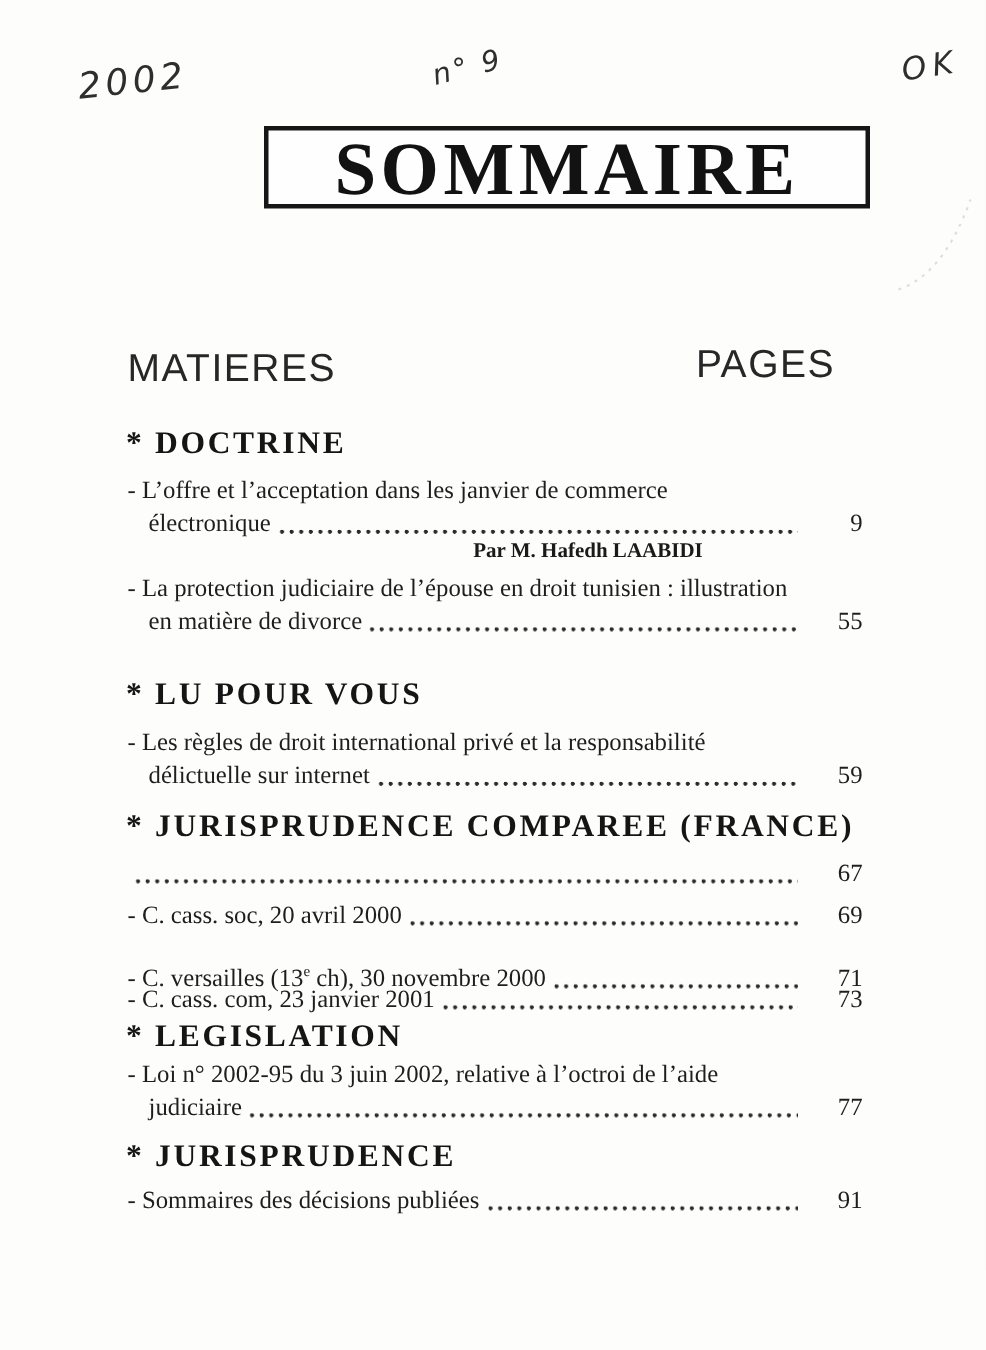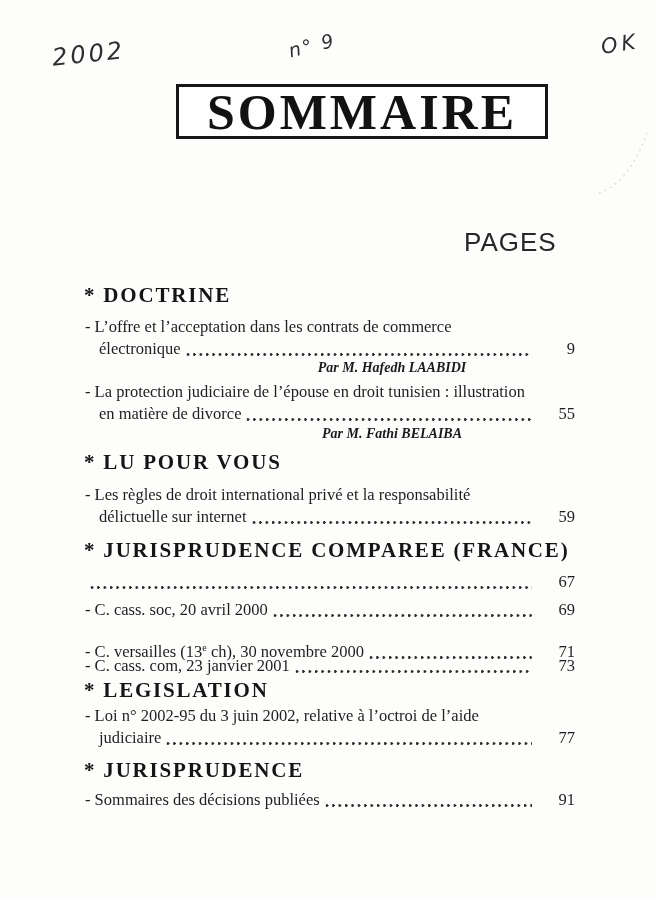--- a/index.html
+++ b/index.html
@@ -26,21 +26,21 @@
   .hw-year  { left:52px;  top:40px; font-size:24px; letter-spacing:3px; transform:rotate(-6deg); }
   .hw-issue { left:288px; top:34px; font-size:19px; letter-spacing:2px; transform:rotate(-14deg); }
   .hw-ok    { left:601px; top:32px; font-size:21px; letter-spacing:4px; transform:rotate(-9deg); }
 
   
   .artifact { position:absolute; left:595px; top:125px; opacity:.55; }
 
   
   .title-box {
     position:absolute; left:176px; top:84px;
-    width:372px; height:55px;
+    width:404px; height:55px;
     border:3px solid #161616;
     box-sizing:border-box;
     display:flex; align-items:center; justify-content:center;
     background:#fefefe;
   }
   .title-box span {
     font-weight:bold; font-size:50px; letter-spacing:3px;
     line-height:1; color:#121212;
     font-family:"Liberation Serif", serif;
   }
@@ -77,21 +77,21 @@
     background-image:radial-gradient(circle at 3px 16.5px, #2b2b2b 1.15px, transparent 1.55px);
     background-size:6.4px 22px;
     background-repeat:repeat-x;
   }
   .pg { flex:0 0 auto; width:36px; text-align:right; }
   sup { font-size:10px; line-height:0; }
 
   .byline {
     position:absolute; left:85px; width:490px;
     text-align:center; transform:translateX(62px);
-    font-size:14px; font-weight:bold; font-style:italic;
+    font-size:14px; font-weight:bold; 
     line-height:18px; color:#1a1a1a; white-space:nowrap;
   }
 
   
   .p-sec-doctrine{top:283px} .p-d1a{top:316px} .p-d1b{top:338px} .p-by1{top:359px}
   .p-d2a{top:381px} .p-d2b{top:403px} .p-by2{top:425px}
   .p-sec-lu{top:450px} .p-lu1a{top:484px} .p-lu1b{top:506px}
   .p-sec-jc{top:538px} .p-jc1{top:571px} .p-jc2{top:599px} .p-jc3{top:641px} .p-jc4{top:655px}
   .p-sec-leg{top:678px} .p-leg1a{top:705px} .p-leg1b{top:727px}
   .p-sec-jur{top:758px} .p-jur1{top:789px}
@@ -106,41 +106,41 @@
   <div class="hw hw-ok">OK</div>
 
   <svg class="artifact" width="62" height="80">
     <path d="M 4 68 Q 34 58 52 8" fill="none" stroke="#c4c4c4" stroke-width="1.4" stroke-dasharray="2 4"></path>
   </svg>
 
   <div class="title-box">
     <span>SOMMAIRE</span>
   </div>
 
+  <div class="col col-matieres">MATIERES</div>
   <div class="col col-pages">PAGES</div>
 
   <div class="toc">
 
     <h2 class="sec p-sec-doctrine">* DOCTRINE</h2>
 
-    <div class="line p-d1a">- L’offre et l’acceptation dans les contrats de commerce</div>
+    <div class="line p-d1a">- L’offre et l’acceptation dans les janvier de commerce</div>
     <div class="row ind p-d1b">
       <span class="t">électronique</span>
       <span class="leader"></span>
       <span class="pg">9</span>
     </div>
     <div class="byline p-by1">Par M. Hafedh LAABIDI</div>
 
     <div class="line p-d2a">- La protection judiciaire de l’épouse en droit tunisien : illustration</div>
     <div class="row ind p-d2b">
       <span class="t">en matière de divorce</span>
       <span class="leader"></span>
       <span class="pg">55</span>
     </div>
-    <div class="byline p-by2">Par M. Fathi BELAIBA</div>
 
     <h2 class="sec p-sec-lu">* LU POUR VOUS</h2>
 
     <div class="line p-lu1a">- Les règles de droit international privé et la responsabilité</div>
     <div class="row ind p-lu1b">
       <span class="t">délictuelle sur internet</span>
       <span class="leader"></span>
       <span class="pg">59</span>
     </div>
 

